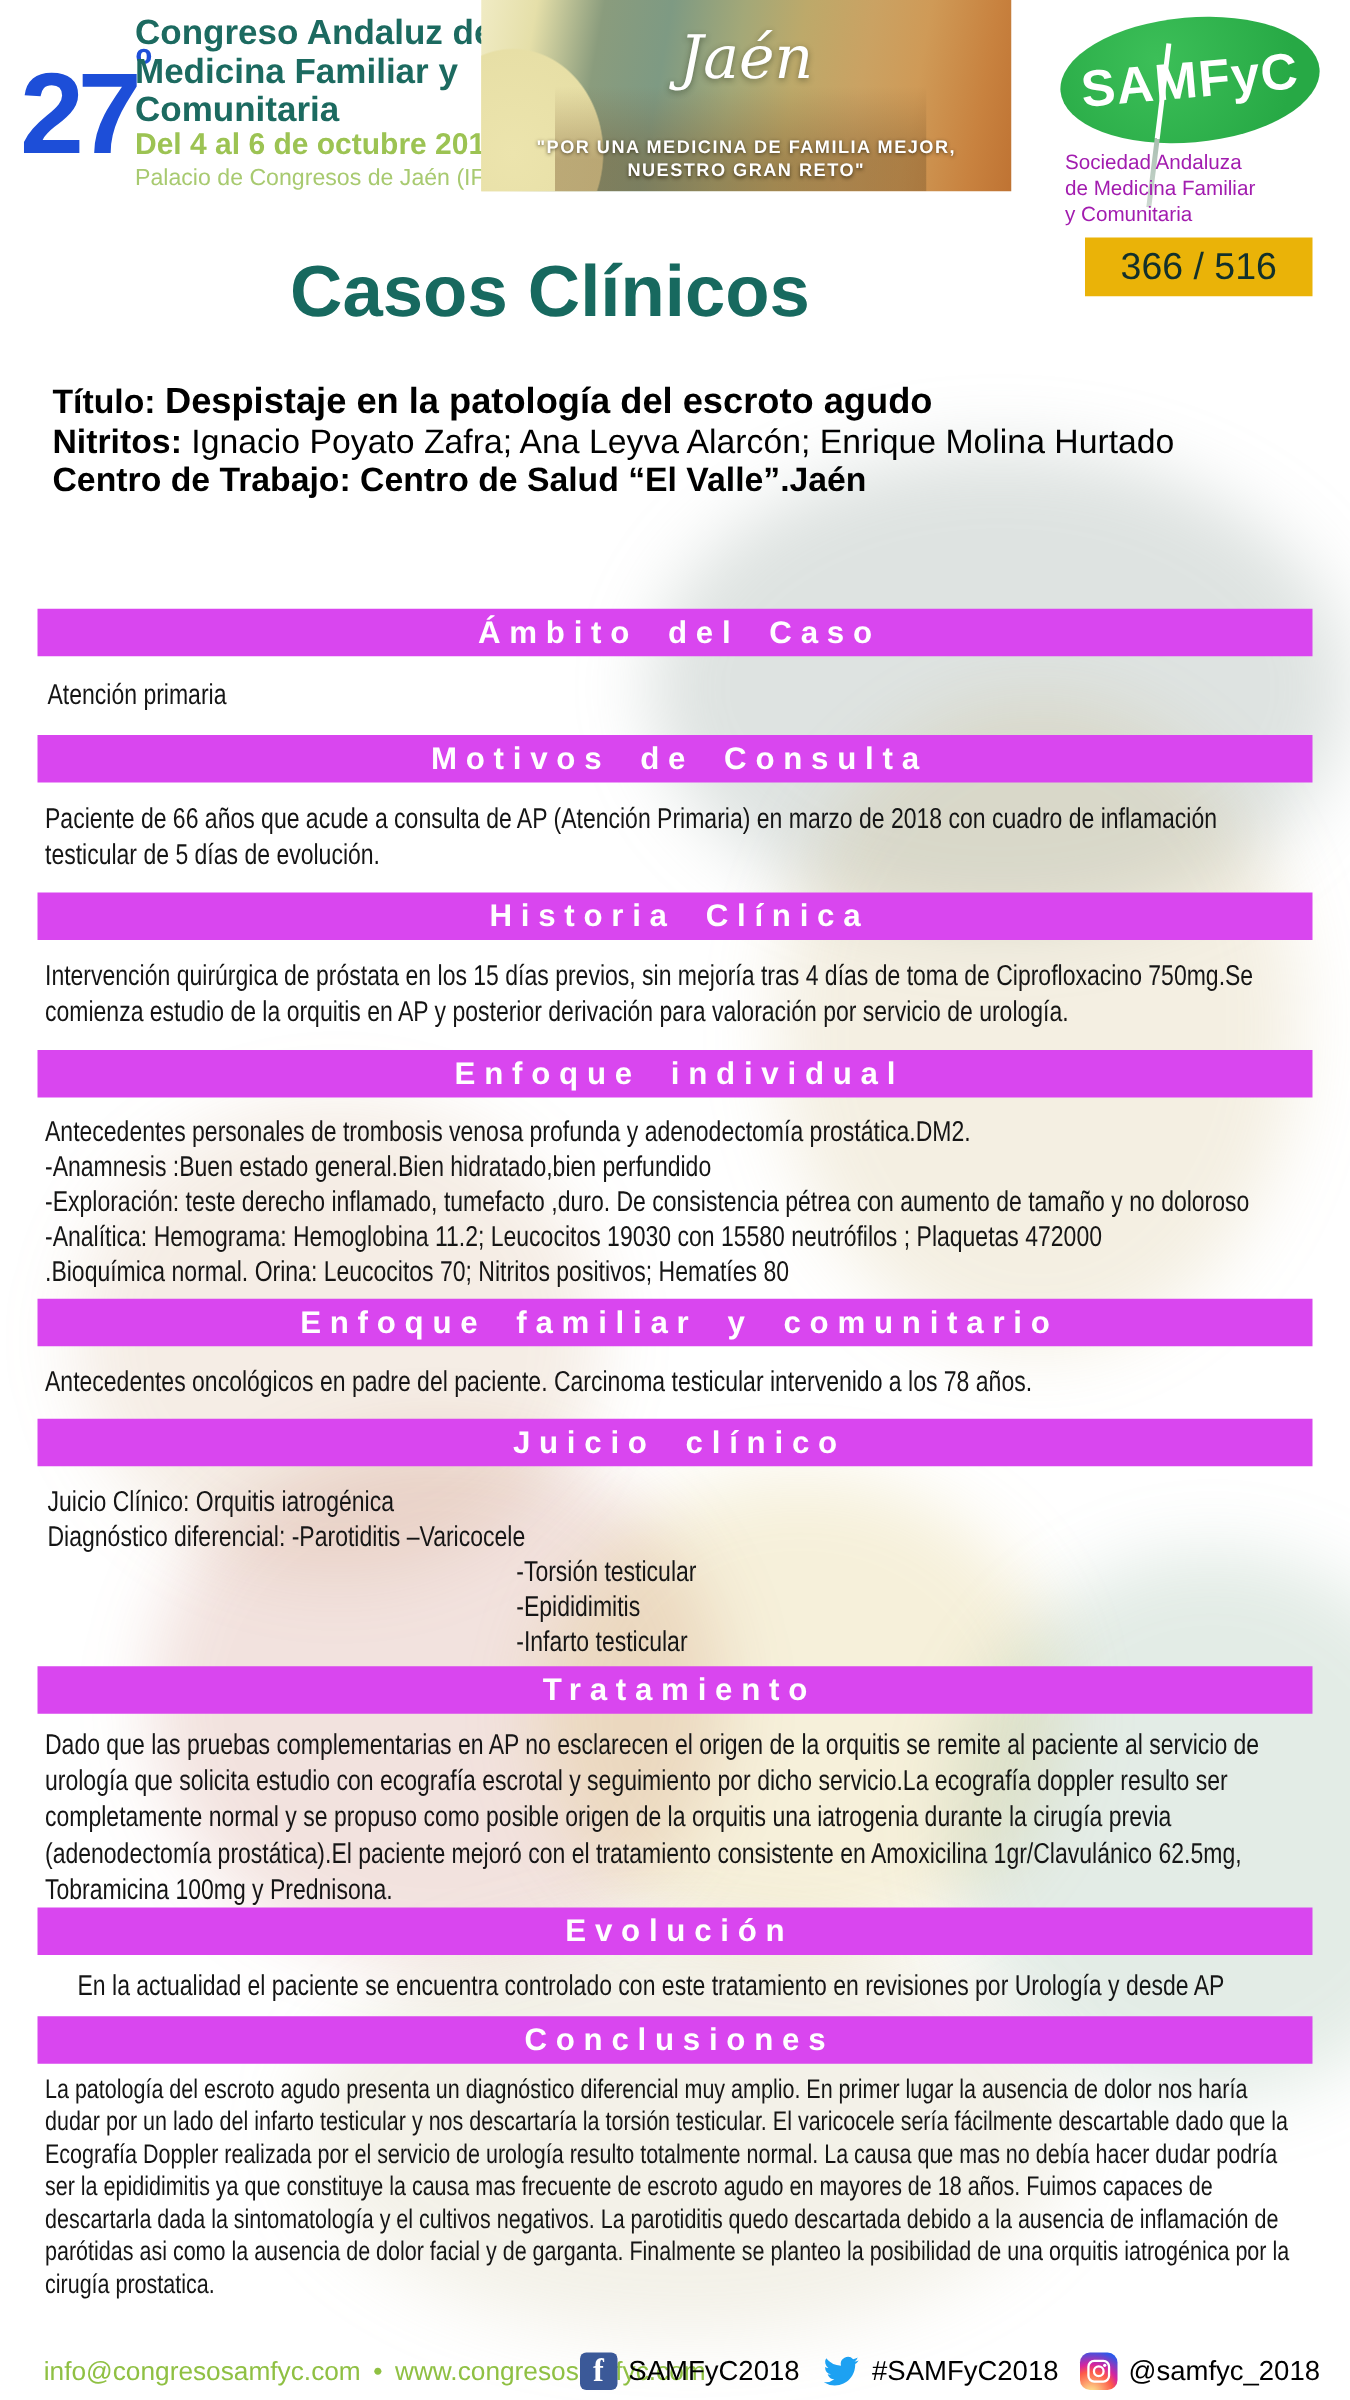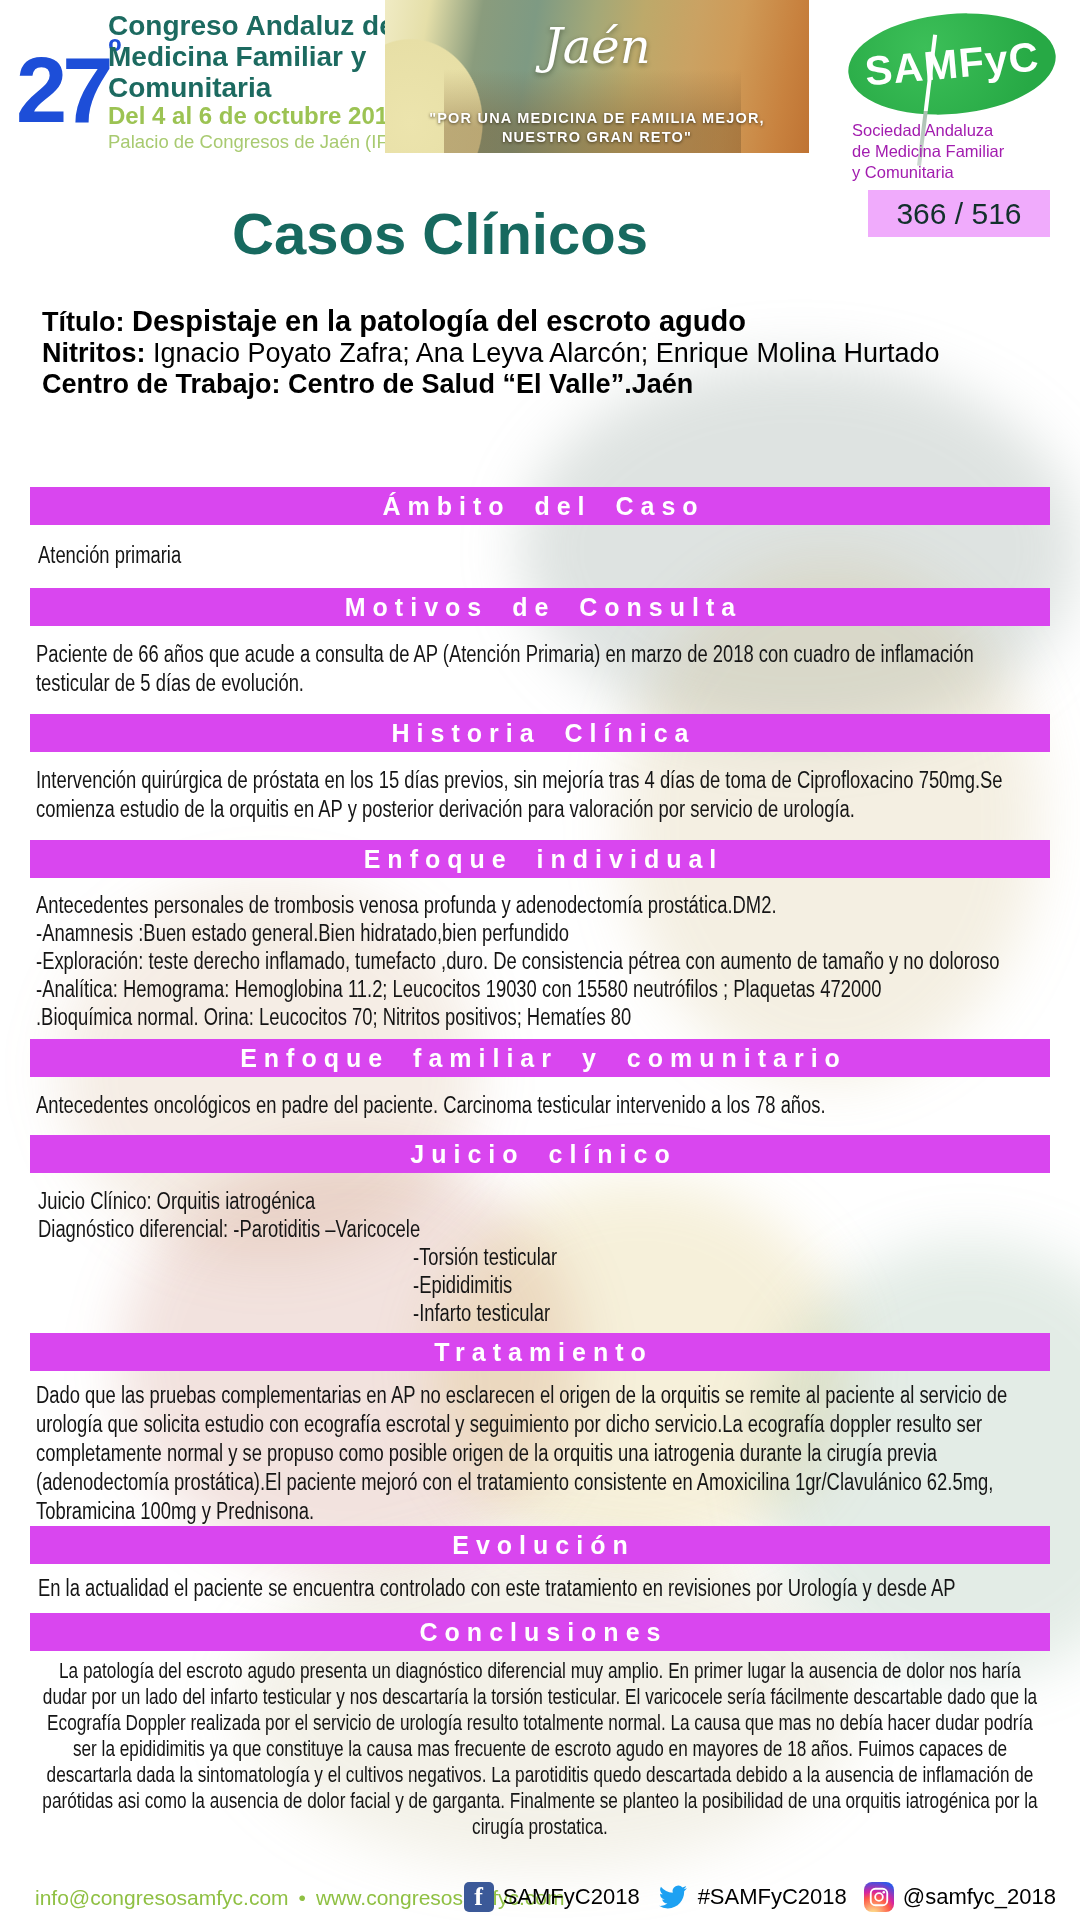--- a/index.html
+++ b/index.html
@@ -42,21 +42,21 @@
   .samfyc-logo{position:absolute;left:848px;top:14px;width:208px;height:100px;border-radius:50%;
     background:radial-gradient(circle at 38% 32%, #3cbf58, #27a945 75%);
     transform:rotate(-5deg);display:flex;align-items:center;justify-content:center;z-index:2;}
   .samfyc-logo .acronym{color:#fff;font-weight:bold;font-size:41px;letter-spacing:1px;}
   .pencil{position:absolute;left:74px;top:18px;width:4px;height:132px;transform:rotate(12deg);
     background:linear-gradient(180deg,#ffffff 0%,#ffffff 58%,#a9bfb1 58%,#cdd9d1 100%);}
   .samfyc-caption{position:absolute;left:852px;top:120px;color:#a21caf;font-size:16.5px;line-height:21px;z-index:2;}
 
   .category-title{position:absolute;left:80px;top:200px;width:720px;text-align:center;
     color:#17695f;font-weight:bold;font-size:58px;letter-spacing:0;z-index:2;}
-  .case-badge{position:absolute;left:868px;top:190px;width:182px;height:47px;background:#f0abfc;
+  .case-badge{position:absolute;left:868px;top:190px;width:182px;height:47px;background:#eab308;
     display:flex;align-items:center;justify-content:center;color:#12302b;font-size:30px;z-index:2;}
 
   
   .meta{position:absolute;left:42px;top:305px;right:42px;z-index:2;}
   .meta .row{margin-top:0;}
   .row-title{margin-top:12px;font-size:27px;}
   .row-title .val{font-size:29px;}
   .row-authors{margin-top:17px;font-size:27px;}
   .row-work{margin-top:21px;font-size:27px;}
   .lbl{font-weight:bold;color:#000;}
@@ -74,22 +74,22 @@
 
   .body-s1{padding:16px 8px 18px;}
   .body-s2{padding:14px 6px 16px;}
   .body-s3{padding:14px 6px 16px;}
   .body-s4{padding:13px 6px 8px;}
   .body-s4 .line{line-height:28px;}
   .body-s5{padding:14px 6px 15px;}
   .body-s6{padding:14px 8px 6px;}
   .body-s6 .line{line-height:28px;}
   .body-s7{padding:10px 6px 0px;}
-  .body-s8{padding:10px 8px 10px;}
-  .body-s9{padding:7px 6px 0px;text-align:center;}
+  .body-s8{padding:10px 8px 10px;margin-left:24px;}
+  .body-s9{padding:7px 6px 0px;}
   .body-s9 .line{font-size:21.5px;line-height:26px;}
 
   
   .footer-contact{position:absolute;left:35px;bottom:10px;font-size:21px;color:#8fc043;z-index:3;}
   .footer-contact span{margin-right:10px;}
   .footer-social{position:absolute;right:16px;bottom:8px;display:flex;align-items:center;gap:9px;z-index:3;}
   .soc-label{font-size:22px;color:#000;margin-right:8px;}
   .fb-icon{width:30px;height:30px;border-radius:5px;background:#3b5998;color:#fff;
     font-family:"Liberation Serif",serif;font-weight:bold;font-size:26px;
     display:flex;align-items:flex-end;justify-content:center;line-height:30px;overflow:hidden;}

